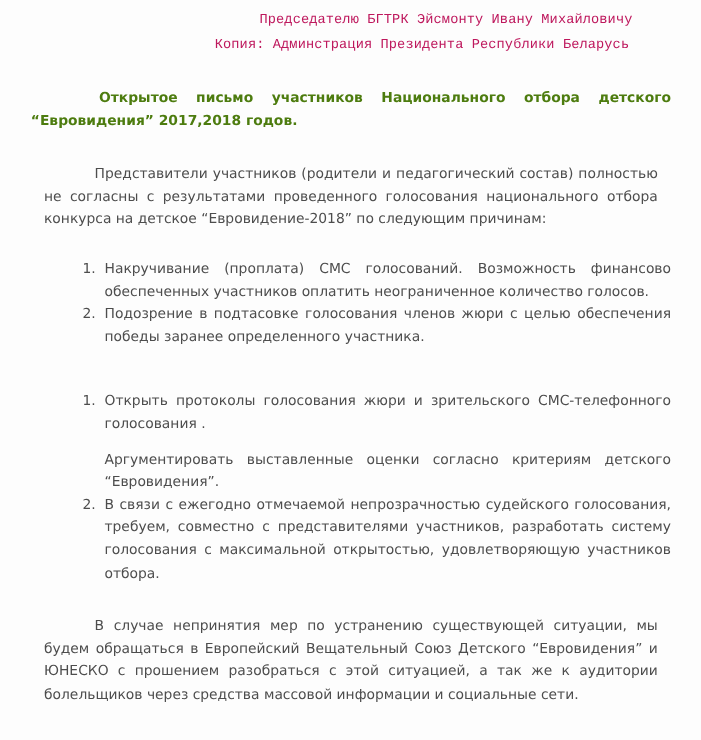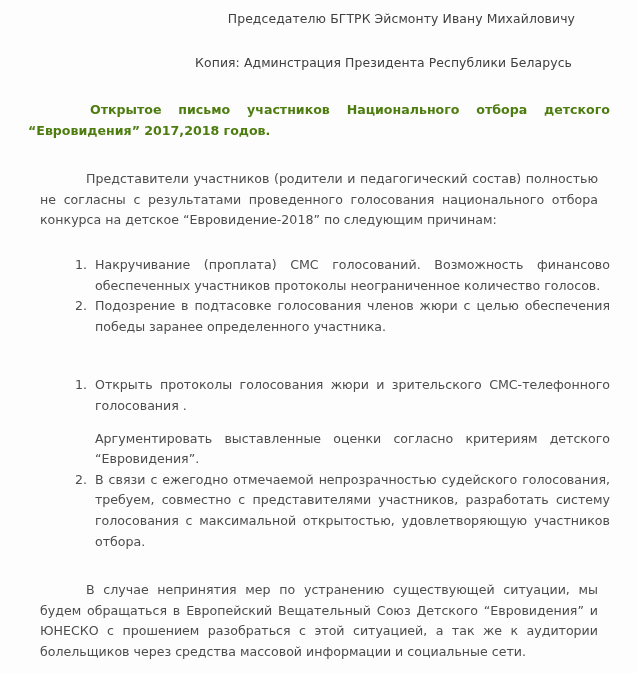--- a/index.html
+++ b/index.html
@@ -27,25 +27,26 @@
   
   .addressee-block {
     padding-top: 11px;
     padding-right: 62px;
     text-align: right;
   }
   .addressee-line {
     font-size: 12.4px;
     line-height: 15px;
     letter-spacing: 0.1px;
-    color: #404040;
+    color: #be185d;
     white-space: nowrap;
+    font-family: Liberation Mono, monospace;
   }
   .addressee-line.copy-line {
-    margin-top: 29px;
+    margin-top: 8px;
     padding-right: 3px;
   }
 
   
   .body-area {
     margin-top: 0;
     padding-left: 28px;
     padding-right: 27px;
   }
 
@@ -130,21 +131,21 @@
     <p class="title-para">Открытое письмо участников Национального отбора детского “Евровидения” 2017,2018 годов.</p>
 
     <div class="gap-md"></div>
 
     <p class="para indented">Представители участников (родители и педагогический состав) полностью не согласны с результатами проведенного голосования национального отбора конкурса на детское “Евровидение-2018” по следующим причинам:</p>
 
     <div class="gap-sm"></div>
 
     <ol class="doc-list">
       <li>
-        <p class="li-para">Накручивание (проплата) СМС голосований. Возможность финансово обеспеченных участников протоколы неограниченное количество голосов.</p>
+        <p class="li-para">Накручивание (проплата) СМС голосований. Возможность финансово обеспеченных участников оплатить неограниченное количество голосов.</p>
       </li>
       <li>
         <p class="li-para">Подозрение в подтасовке голосования членов жюри с целью обеспечения победы заранее определенного участника.</p>
       </li>
     </ol>
 
     <div class="gap-lg"></div>
 
 
     <div class="gap-lg"></div>

